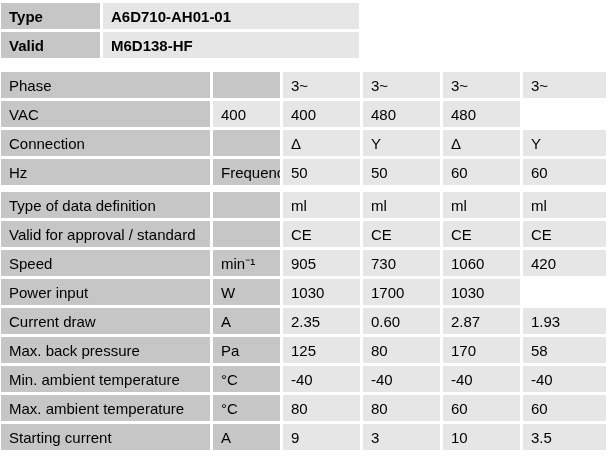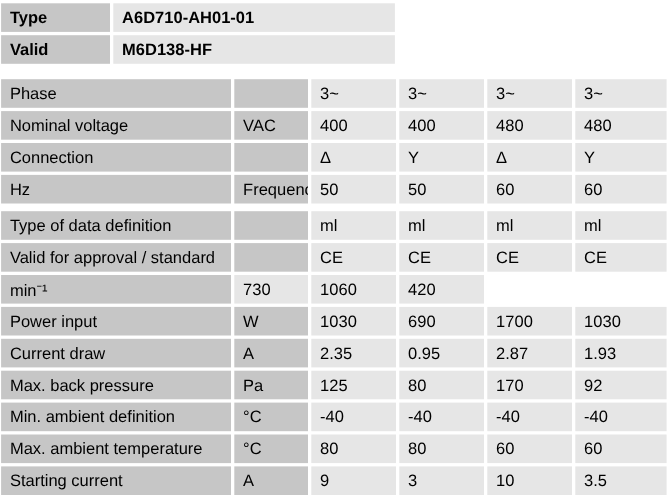--- a/index.html
+++ b/index.html
@@ -82,21 +82,20 @@
     <div class="row">
       <div class="cell label-bg">Phase</div>
       <div class="cell label-bg"></div>
       <div class="cell value-bg">3~</div>
       <div class="cell value-bg">3~</div>
       <div class="cell value-bg">3~</div>
       <div class="cell value-bg">3~</div>
     </div>
 
     <div class="row">
-      <div class="cell label-bg">Nominal voltage</div>
       <div class="cell label-bg">VAC</div>
       <div class="cell value-bg">400</div>
       <div class="cell value-bg">400</div>
       <div class="cell value-bg">480</div>
       <div class="cell value-bg">480</div>
     </div>
 
     <div class="row">
       <div class="cell label-bg">Connection</div>
       <div class="cell label-bg"></div>
@@ -127,55 +126,56 @@
     <div class="row">
       <div class="cell label-bg">Valid for approval / standard</div>
       <div class="cell label-bg"></div>
       <div class="cell value-bg">CE</div>
       <div class="cell value-bg">CE</div>
       <div class="cell value-bg">CE</div>
       <div class="cell value-bg">CE</div>
     </div>
 
     <div class="row">
+      <div class="cell label-bg">Speed</div>
       <div class="cell label-bg">min⁻¹</div>
+      <div class="cell value-bg">905</div>
       <div class="cell value-bg">730</div>
       <div class="cell value-bg">1060</div>
       <div class="cell value-bg">420</div>
     </div>
 
     <div class="row">
       <div class="cell label-bg">Power input</div>
       <div class="cell label-bg">W</div>
       <div class="cell value-bg">1030</div>
-      <div class="cell value-bg">690</div>
       <div class="cell value-bg">1700</div>
       <div class="cell value-bg">1030</div>
     </div>
 
     <div class="row">
       <div class="cell label-bg">Current draw</div>
       <div class="cell label-bg">A</div>
       <div class="cell value-bg">2.35</div>
-      <div class="cell value-bg">0.95</div>
+      <div class="cell value-bg">0.60</div>
       <div class="cell value-bg">2.87</div>
       <div class="cell value-bg">1.93</div>
     </div>
 
     <div class="row">
       <div class="cell label-bg">Max. back pressure</div>
       <div class="cell label-bg">Pa</div>
       <div class="cell value-bg">125</div>
       <div class="cell value-bg">80</div>
       <div class="cell value-bg">170</div>
-      <div class="cell value-bg">92</div>
-    </div>
-
-    <div class="row">
-      <div class="cell label-bg">Min. ambient definition</div>
+      <div class="cell value-bg">58</div>
+    </div>
+
+    <div class="row">
+      <div class="cell label-bg">Min. ambient temperature</div>
       <div class="cell label-bg">°C</div>
       <div class="cell value-bg">-40</div>
       <div class="cell value-bg">-40</div>
       <div class="cell value-bg">-40</div>
       <div class="cell value-bg">-40</div>
     </div>
 
     <div class="row">
       <div class="cell label-bg">Max. ambient temperature</div>
       <div class="cell label-bg">°C</div>

